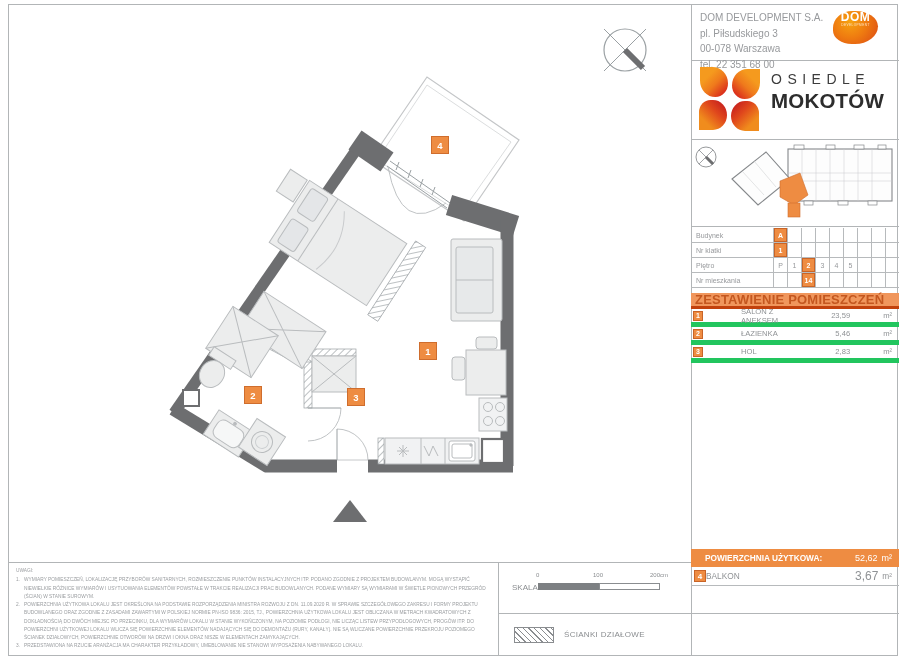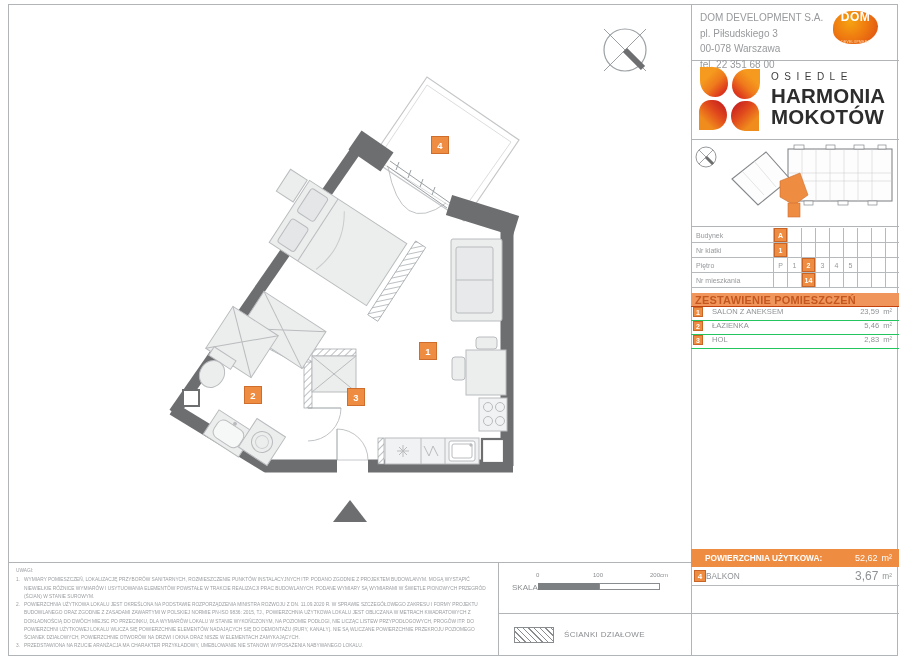--- a/index.html
+++ b/index.html
@@ -9,51 +9,51 @@
   .line{position:absolute;background:#b2b5b7;}
   .frame{position:absolute;left:8px;top:4px;width:890px;height:652px;
          border:1px solid #b2b5b7;box-sizing:border-box;}
 
   
   .dev-header{position:absolute;left:700px;top:10px;width:130px;
               font-size:10px;line-height:1.55;color:#97999c;}
   .dom-logo{position:absolute;left:833px;top:11px;width:45px;height:33px;
             border-radius:46% 54% 55% 45% / 56% 50% 58% 44%;
             background:radial-gradient(circle at 38% 32%,#f6a312 0%,#ef7c10 45%,#e25a13 80%,#d84e14 100%);
-            display:flex;flex-direction:column;align-items:center;justify-content:space-between;}
+            display:flex;flex-direction:column;align-items:center;justify-content:flex-start;}
   .dom-logo .t1{color:#fff;font-weight:bold;font-size:12px;letter-spacing:.5px;line-height:1;}
   .dom-logo .t2{color:#ffe2c2;font-size:3.2px;letter-spacing:.4px;line-height:1;margin-top:1px;}
 
   
   .flower{position:absolute;left:699px;top:67px;width:64px;height:64px;}
   .petal{position:absolute;width:28px;height:30px;}
   .petal.tl{left:1px; top:0;   border-radius:0 55% 45% 55%;background:linear-gradient(135deg,#f59a1e 30%,#ef7a1c 55%,#d8251c 90%);}
   .petal.tr{left:33px;top:2px; border-radius:55% 0 55% 45%;background:linear-gradient(225deg,#f59a1e 30%,#ef7a1c 55%,#d8251c 90%);}
   .petal.bl{left:0;  top:33px;border-radius:45% 55% 55% 0;background:linear-gradient(45deg,#f08c1d 25%,#e0481c 60%,#c61f1e 90%);}
   .petal.br{left:32px;top:34px;border-radius:55% 45% 0 55%;background:linear-gradient(315deg,#f08c1d 25%,#e0481c 60%,#c61f1e 90%);}
   .brand-text{position:absolute;left:771px;top:71px;color:#2d2d2d;}
-  .brand-text .w1{font-size:10px;letter-spacing:5.5px;color:#3c3c3c;margin-bottom:3px;}
+  .brand-text .w1{font-size:14px;letter-spacing:5.5px;color:#3c3c3c;margin-bottom:3px;}
   .brand-text .w2,.brand-text .w3{font-size:20.5px;font-weight:bold;line-height:21px;letter-spacing:.2px;}
 
   
   .location-table{position:absolute;left:691px;top:228px;width:208px;border-top:0;}
   .loc-row{display:flex;height:14px;border-bottom:1px solid #b7babc;box-sizing:content-box;}
   .loc-label{flex:1;display:flex;align-items:center;padding-left:5px;
              font-size:7px;color:#97999c;}
   .loc-cell{width:13px;border-left:1px solid #b7babc;display:flex;align-items:center;
             justify-content:center;font-size:7px;color:#97999c;position:relative;}
   .loc-cell.hl{background:#ee8c42;color:#fff;font-weight:bold;
                box-shadow:inset 0 0 0 1px #c96427;}
 
   
   .rooms-table{position:absolute;left:691px;top:293px;width:208px;}
   .rooms-header{height:13px;background:#f0965c;color:#c4571f;font-weight:bold;
-                font-size:11px;display:flex;align-items:center;padding-left:4px;
-                letter-spacing:.2px;border-bottom:1px solid #c2410c;}
-  .room-row{display:flex;height:13px;border-bottom:1px solid #22c55e;}
+                font-size:13px;display:flex;align-items:center;padding-left:4px;
+                letter-spacing:.2px;border-bottom:3px solid #c2410c;}
+  .room-row{display:flex;align-items:center;height:13px;border-bottom:5px solid #22c55e;gap:29px;}
   .room-badge{width:10px;height:10px;margin-left:2px;background:#ee8c42;
               box-shadow:inset 0 0 0 1px #c96427;color:#fff;font-size:7px;font-weight:bold;
               display:flex;align-items:center;justify-content:center;flex:none;}
   .room-name{margin-left:9px;font-size:7.6px;color:#8f9295;flex:1;}
   .room-area{font-size:7.6px;color:#8f9295;}
   .room-unit{font-size:7.6px;color:#8f9295;margin-left:4px;margin-right:7px;}
 
   
   .summary-bar{position:absolute;left:691px;top:549px;width:208px;height:18px;
                background:#ee8c42;display:flex;align-items:center;}
@@ -266,21 +266,20 @@
   </div>
 
   <div class="flower">
     <div class="petal tl"></div>
     <div class="petal tr"></div>
     <div class="petal bl"></div>
     <div class="petal br"></div>
   </div>
   <div class="brand-text">
     <div class="w1">OSIEDLE</div>
-    <div class="w2">HARMONIA</div>
     <div class="w3">MOKOTÓW</div>
   </div>
 
   <svg class="abs" style="left:692px;top:141px;" width="206" height="84" viewBox="0 0 206 84">
     <g>
       <circle cx="14" cy="16" r="10" fill="none" stroke="#8a8d90" stroke-width="0.9"></circle>
       <line x1="7" y1="9" x2="21" y2="23" stroke="#8a8d90" stroke-width="0.8"></line>
       <line x1="21" y1="9" x2="7" y2="23" stroke="#8a8d90" stroke-width="0.8"></line>
       <line x1="14" y1="16" x2="21" y2="23" stroke="#6d6e70" stroke-width="3"></line>
     </g>

